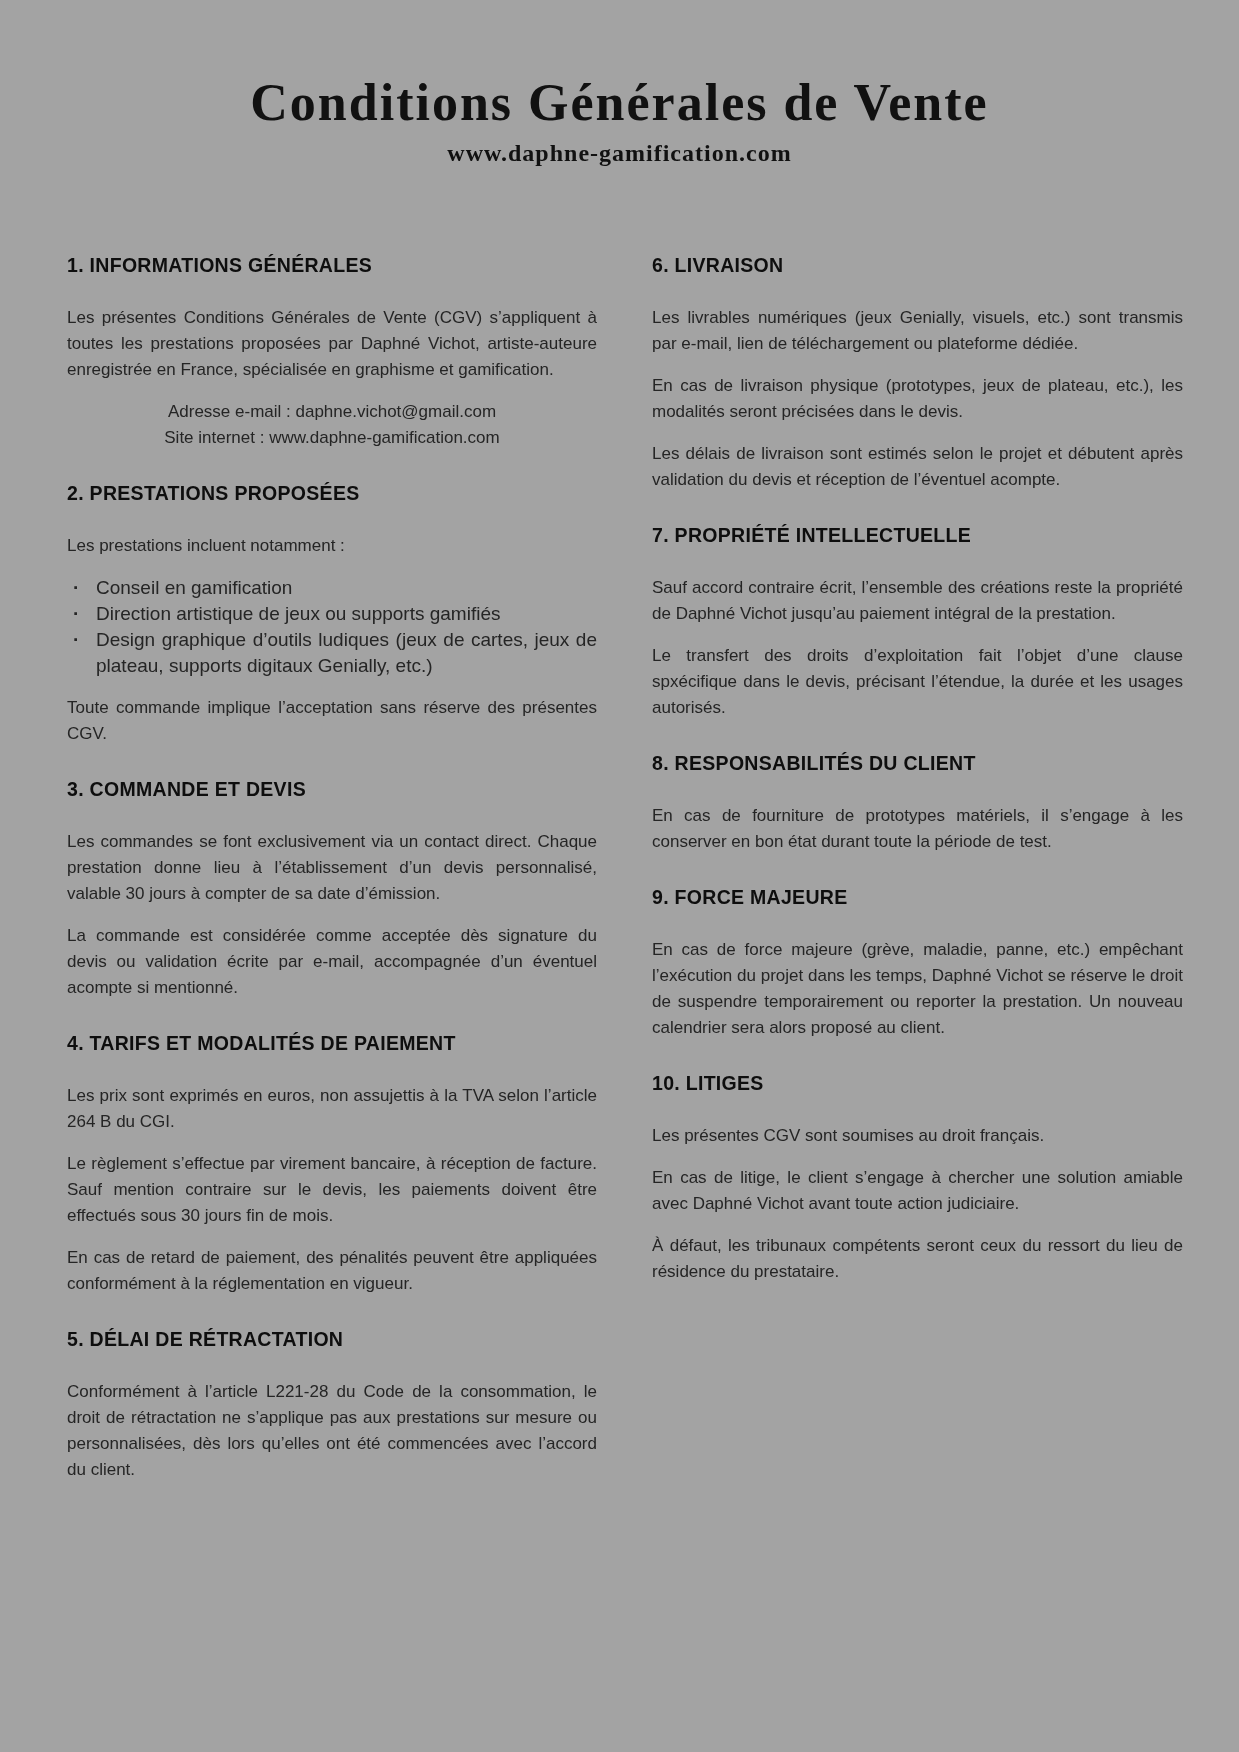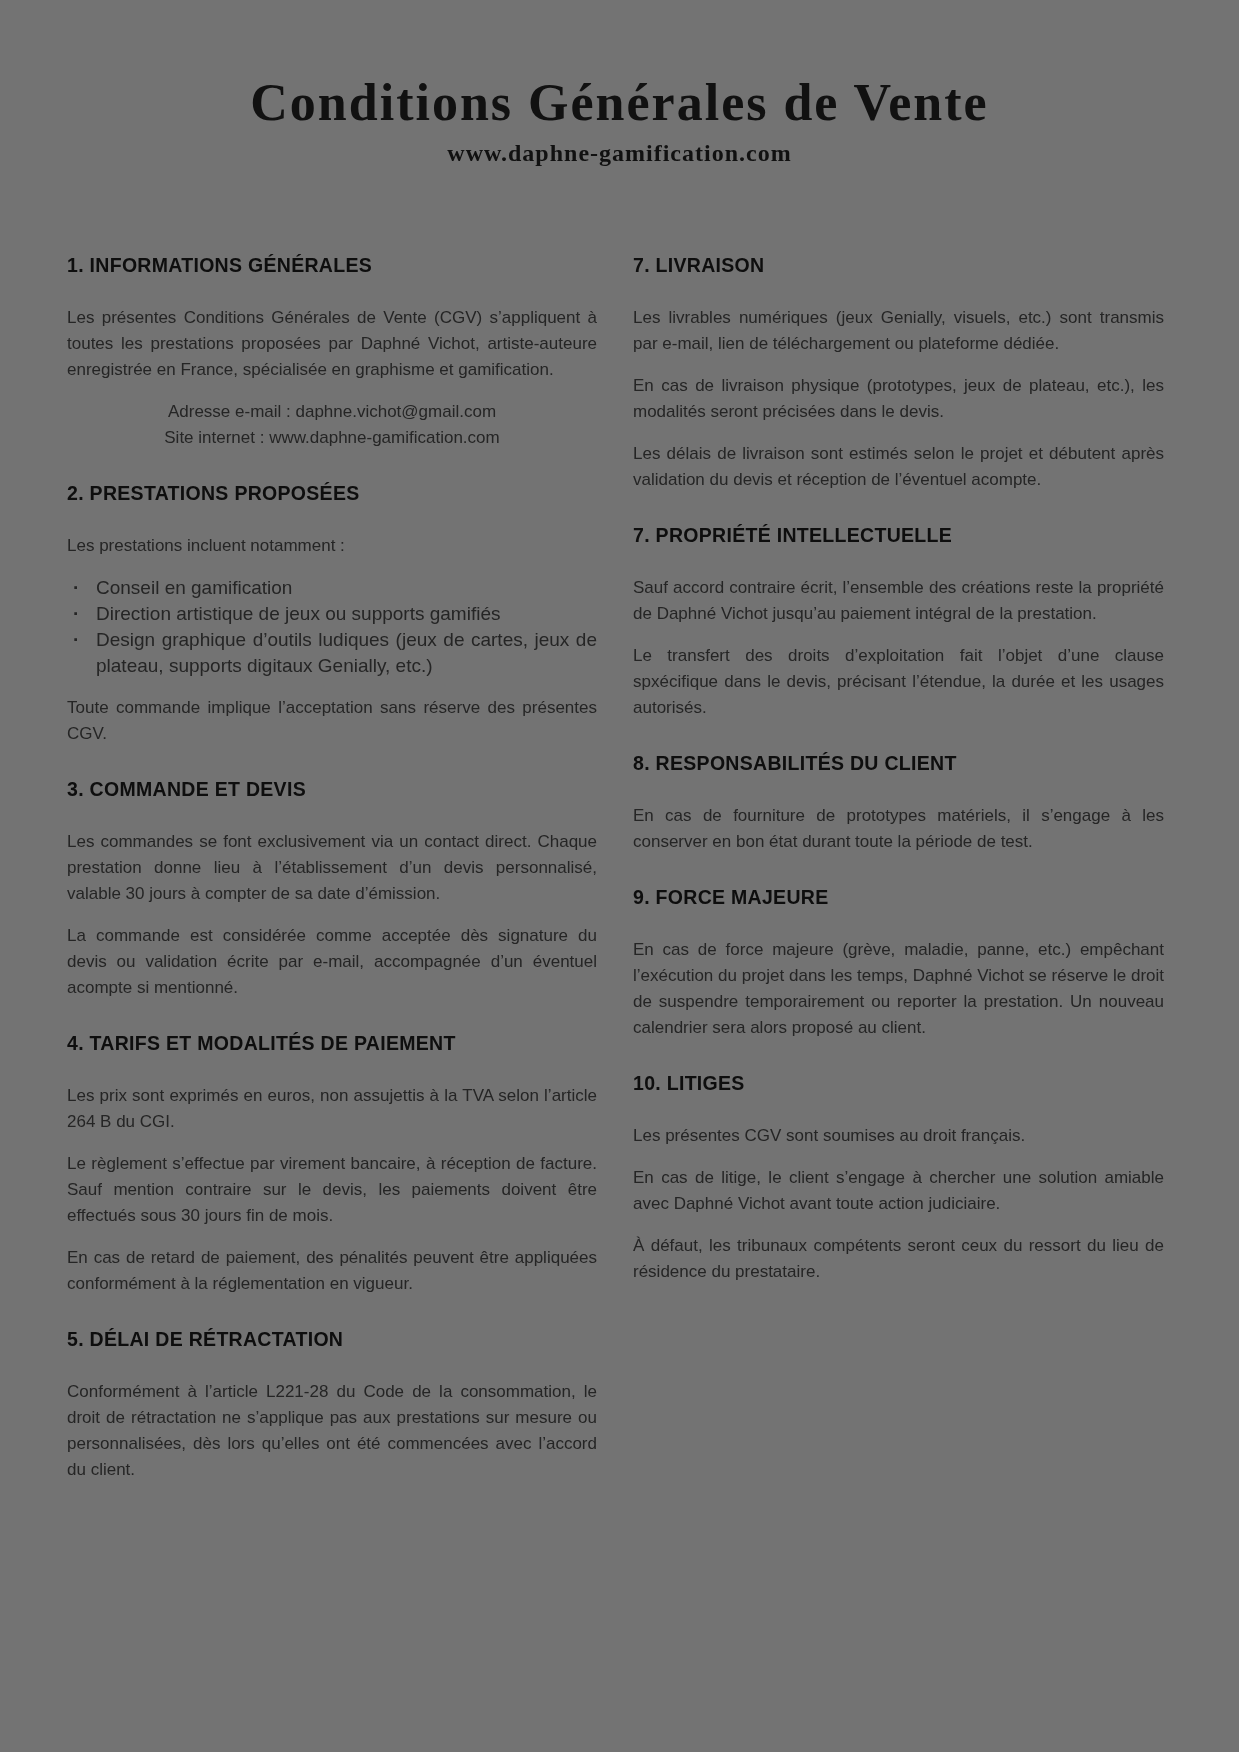--- a/index.html
+++ b/index.html
@@ -4,21 +4,21 @@
 <style>
   html, body {
     margin: 0;
     padding: 0;
     background: #ffffff;
   }
   .page {
     position: relative;
     width: 1239px;
     height: 1752px;
-    background: #737373;
+    background: #a3a3a3;
     color: #222222;
     font-family: "Liberation Sans", "DejaVu Sans", sans-serif;
     box-sizing: border-box;
     overflow: hidden;
   }
   
   .doc-header {
     padding-top: 72px;
     text-align: center;
   }
@@ -39,21 +39,21 @@
     letter-spacing: 1px;
     color: #111111;
     margin-top: 5px;
   }
   
   .columns {
     display: flex;
     margin-top: 86px;
     padding-left: 67px;
     padding-right: 75px;
-    gap: 36px;
+    gap: 55px;
     box-sizing: border-box;
   }
   .col {
     flex: 0 0 auto;
   }
   .col-left  { width: 530px; }
   .col-right { width: 531px; }
 
   section + section { margin-top: 30px; }
 
@@ -133,21 +133,21 @@
           <p class="body-p">Le règlement s’effectue par virement bancaire, à réception de facture. Sauf mention contraire sur le devis, les paiements doivent être effectués sous 30 jours fin de mois.</p>
           <p class="body-p">En cas de retard de paiement, des pénalités peuvent être appliquées conformément à la réglementation en vigueur.</p>
         </section>
         <section>
           <h2 class="section-heading">5. DÉLAI DE RÉTRACTATION</h2>
           <p class="body-p">Conformément à l’article L221-28 du Code de la consommation, le droit de rétractation ne s’applique pas aux prestations sur mesure ou personnalisées, dès lors qu’elles ont été commencées avec l’accord du client.</p>
         </section>
       </div>
     <div class="col col-right" id="col-right">
         <section>
-          <h2 class="section-heading">7. LIVRAISON</h2>
+          <h2 class="section-heading">6. LIVRAISON</h2>
           <p class="body-p">Les livrables numériques (jeux Genially, visuels, etc.) sont transmis par e-mail, lien de téléchargement ou plateforme dédiée.</p>
           <p class="body-p">En cas de livraison physique (prototypes, jeux de plateau, etc.), les modalités seront précisées dans le devis.</p>
           <p class="body-p">Les délais de livraison sont estimés selon le projet et débutent après validation du devis et réception de l’éventuel acompte.</p>
         </section>
         <section>
           <h2 class="section-heading">7. PROPRIÉTÉ INTELLECTUELLE</h2>
           <p class="body-p">Sauf accord contraire écrit, l’ensemble des créations reste la propriété de Daphné Vichot jusqu’au paiement intégral de la prestation.</p>
           <p class="body-p">Le transfert des droits d’exploitation fait l’objet d’une clause spxécifique dans le devis, précisant l’étendue, la durée et les usages autorisés.</p>
         </section>
         <section>

